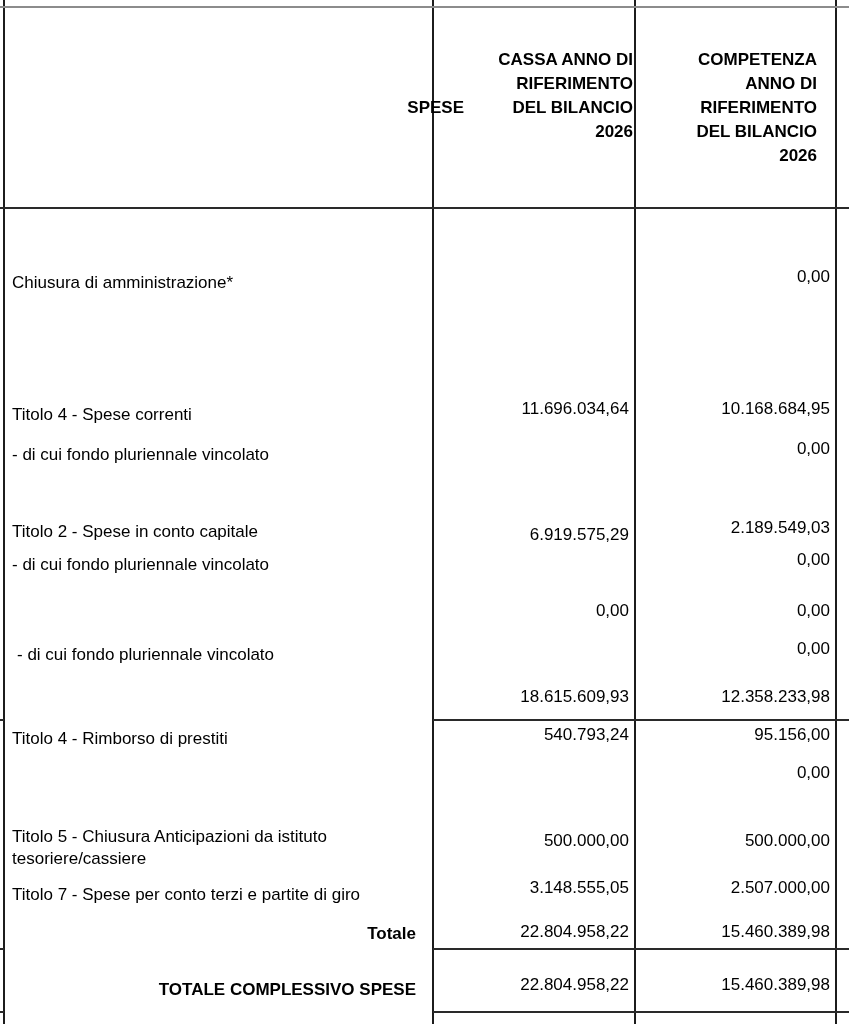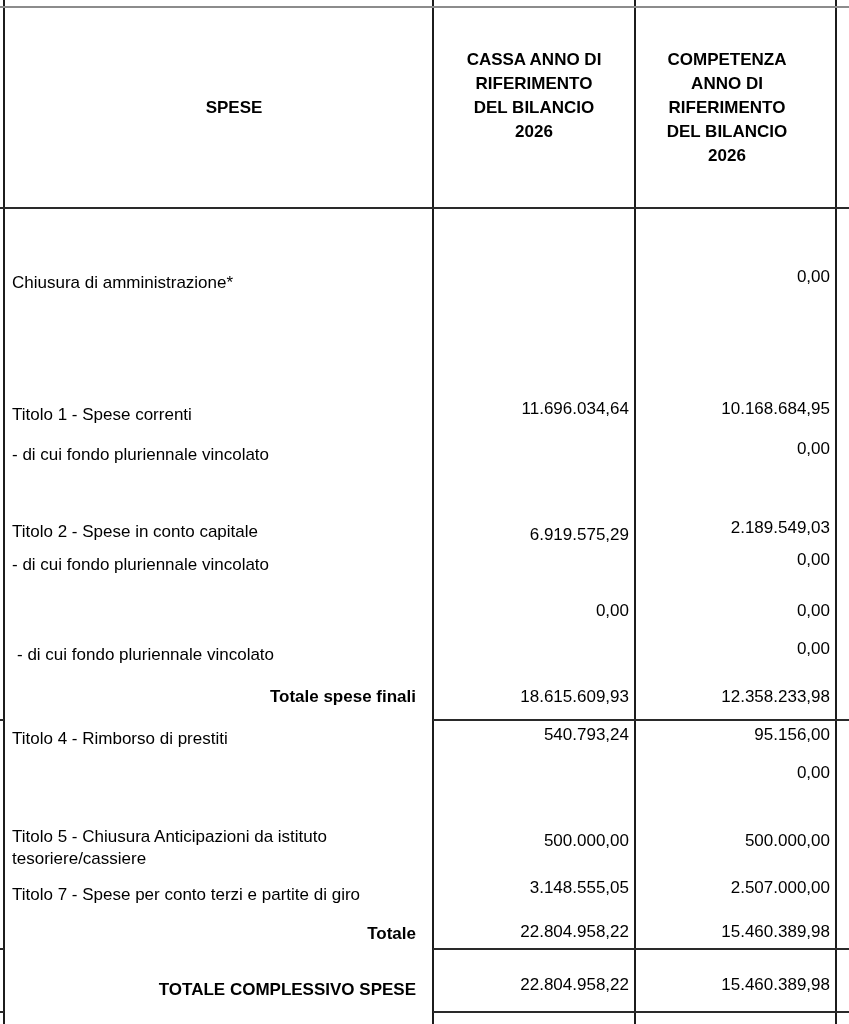--- a/index.html
+++ b/index.html
@@ -20,21 +20,21 @@
     white-space:pre-line;
   }
   .lab{left:12px;width:404px;text-align:left;}
   .lab.r{text-align:right;padding-right:0;}
   .num{text-align:right;}
   .cassa{left:437px;width:192px;}
   .comp{left:641px;width:189px;}
   .it{}
   .b{font-weight:bold;}
   .ind{padding-left:5px;}
-  .hdr{font-weight:bold;text-align:center;line-height:24px;}
+  .hdr{font-weight:bold;text-align:right;line-height:24px;}
   .hdr-spese{left:4px;width:460px;top:96px;}
   .hdr-cassa{left:435px;width:198px;top:48px;}
   .hdr-comp{left:637px;width:180px;top:48px;}
 </style>
 </head>
 <body>
 
 <div class="sheet">
 
   <div class="vline" style="left:3px"></div>
@@ -58,41 +58,40 @@
 2026</div>
   <div class="cell hdr hdr-comp">COMPETENZA
 ANNO DI
 RIFERIMENTO
 DEL BILANCIO
 2026</div>
 
   <div class="cell lab" style="top:272px">Chiusura di amministrazione*</div>
   <div class="cell num comp" style="top:266px">0,00</div>
 
-  <div class="cell lab" style="top:404px">Titolo 1 - Spese correnti</div>
+  <div class="cell lab" style="top:404px">Titolo 4 - Spese correnti</div>
   <div class="cell num cassa" style="top:398px">11.696.034,64</div>
   <div class="cell num comp" style="top:398px">10.168.684,95</div>
 
   <div class="cell lab it" style="top:444px">- di cui fondo pluriennale vincolato</div>
   <div class="cell num comp it" style="top:438px">0,00</div>
 
   <div class="cell lab" style="top:521px">Titolo 2 - Spese in conto capitale</div>
   <div class="cell num cassa" style="top:524px">6.919.575,29</div>
   <div class="cell num comp" style="top:517px">2.189.549,03</div>
 
   <div class="cell lab it" style="top:554px">- di cui fondo pluriennale vincolato</div>
   <div class="cell num comp it" style="top:549px">0,00</div>
 
   <div class="cell num cassa" style="top:600px">0,00</div>
   <div class="cell num comp" style="top:600px">0,00</div>
 
   <div class="cell lab it ind" style="top:644px">- di cui fondo pluriennale vincolato</div>
   <div class="cell num comp it" style="top:638px">0,00</div>
 
-  <div class="cell lab r b" style="top:686px">Totale spese finali</div>
   <div class="cell num cassa" style="top:686px">18.615.609,93</div>
   <div class="cell num comp" style="top:686px">12.358.233,98</div>
 
   <div class="cell lab" style="top:728px">Titolo 4 - Rimborso di prestiti</div>
   <div class="cell num cassa" style="top:724px">540.793,24</div>
   <div class="cell num comp" style="top:724px">95.156,00</div>
 
   <div class="cell num comp" style="top:762px">0,00</div>
 
   <div class="cell lab" style="top:826px">Titolo 5 - Chiusura Anticipazioni da istituto

